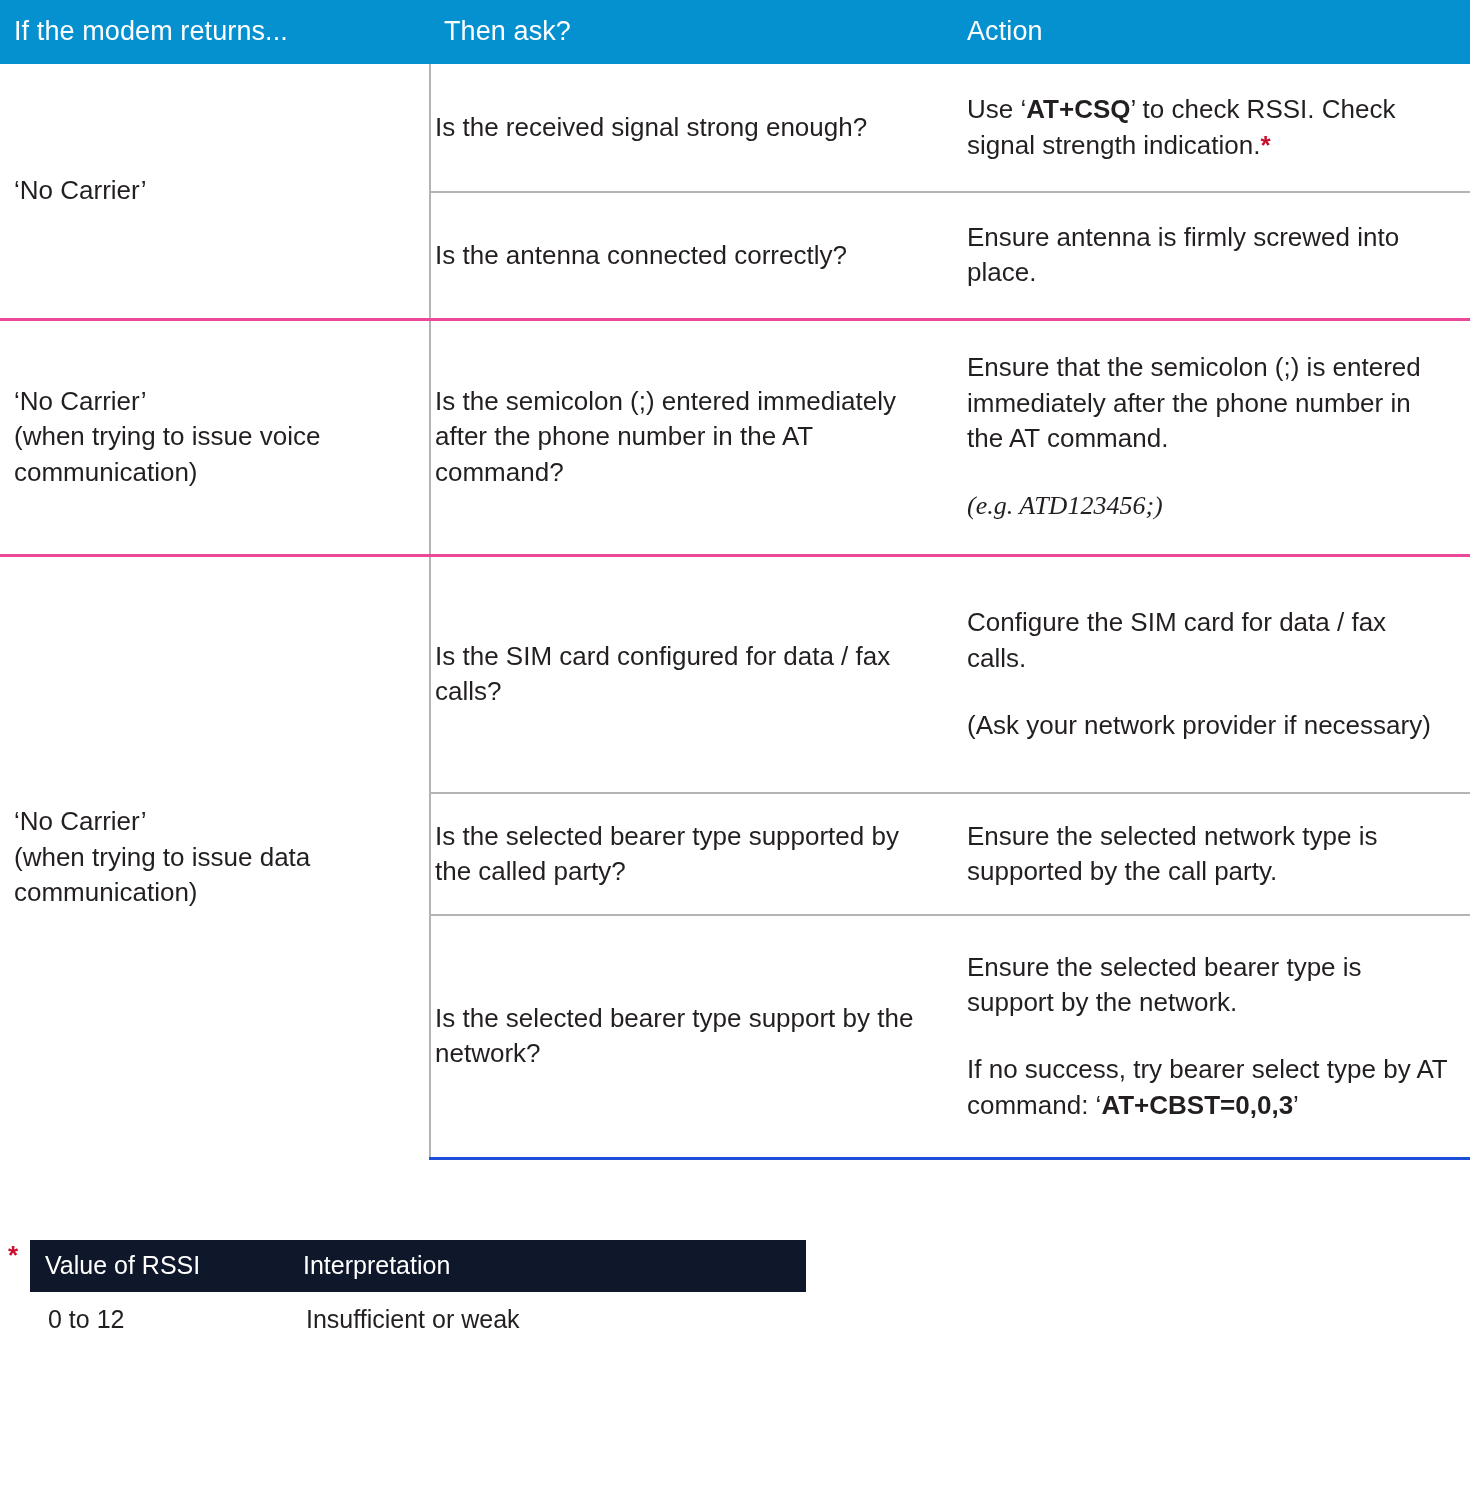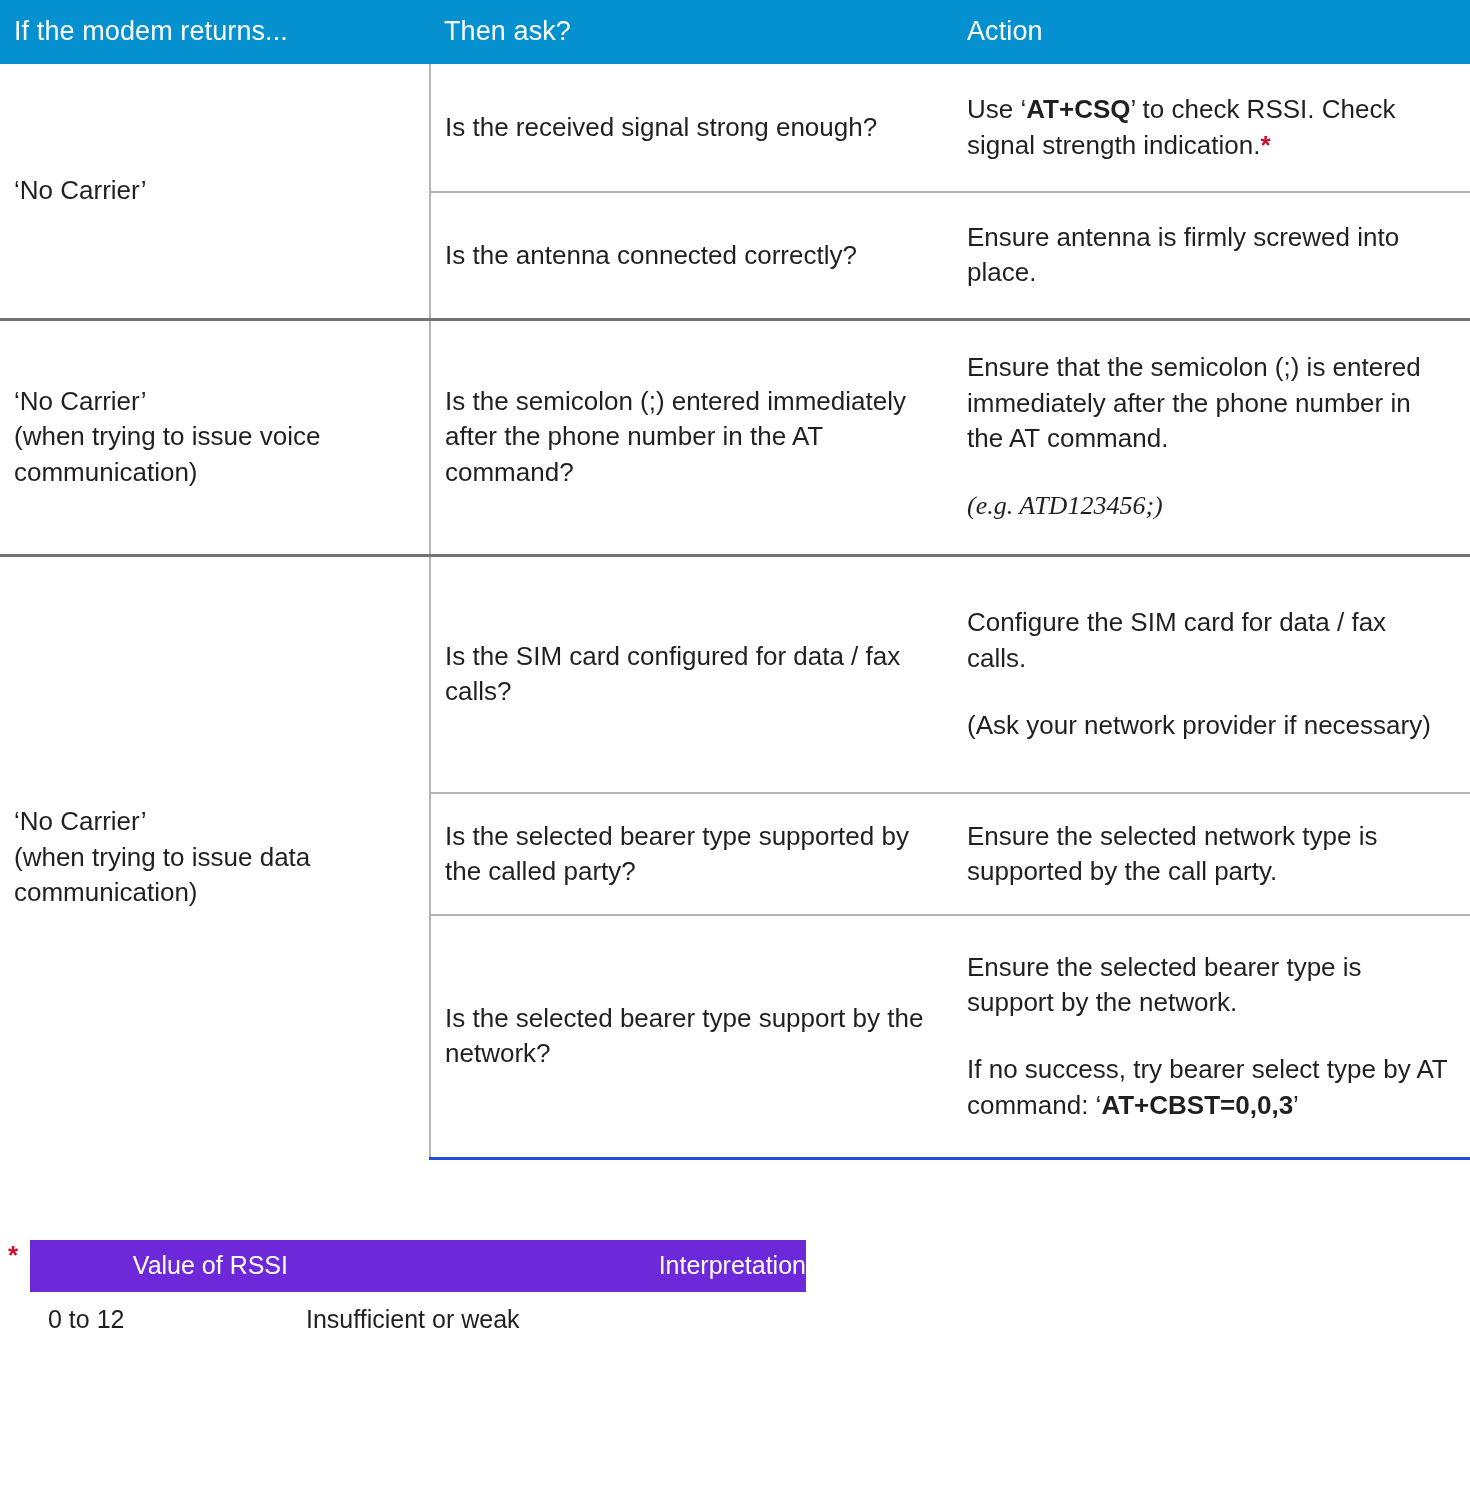--- a/index.html
+++ b/index.html
@@ -44,25 +44,25 @@
     line-height: 1.36;
     vertical-align: middle;
     padding: 18px 26px 18px 14px;
     background: #ffffff;
   }
   td.col-cond {
     padding-left: 14px;
     padding-right: 20px;
     border-right: 2px solid #b3b4b6;
   }
-  td.col-ask  { padding-left: 14px; padding-right: 18px; }
+  td.col-ask  { padding-left: 4px; padding-right: 18px; }
   td.col-act  { padding-left: 12px; padding-right: 22px; }
 
   
-  tr.grp-sep > td { border-top: 3px solid #737373; }
+  tr.grp-sep > td { border-top: 3px solid #ec4899; }
   tr.sub-sep > td.col-ask,
   tr.sub-sep > td.col-act { border-top: 2px solid #b3b4b6; }
   tr.last-row > td { border-bottom: 3px solid #1d4ed8; }
 
   .para { margin: 0; }
   .para + .para { margin-top: 32px; }
   .ital { font-style: italic; font-family: Liberation Serif, serif; }
   b, .bold { font-weight: 700; }
   .redstar { color: #c8102e; font-weight: 700; }
 
@@ -81,25 +81,25 @@
     line-height: 1;
   }
   .rssi-table {
     width: 776px;
     border-collapse: collapse;
     table-layout: fixed;
   }
   .rssi-table col.r1 { width: 258px; }
   .rssi-table col.r2 { width: 518px; }
   .rssi-table thead th {
-    background: #6d28d9;
+    background: #0f172a;
     color: #ffffff;
     font-size: 25px;
     font-weight: 400;
-    text-align: right;
+    text-align: left;
     padding: 11px 0 12px 15px;
     height: 50px;
     vertical-align: middle;
   }
   .rssi-table tbody td {
     font-size: 25px;
     color: #231f20;
     padding: 13px 0 13px 18px;
     height: 52px;
     vertical-align: middle;

